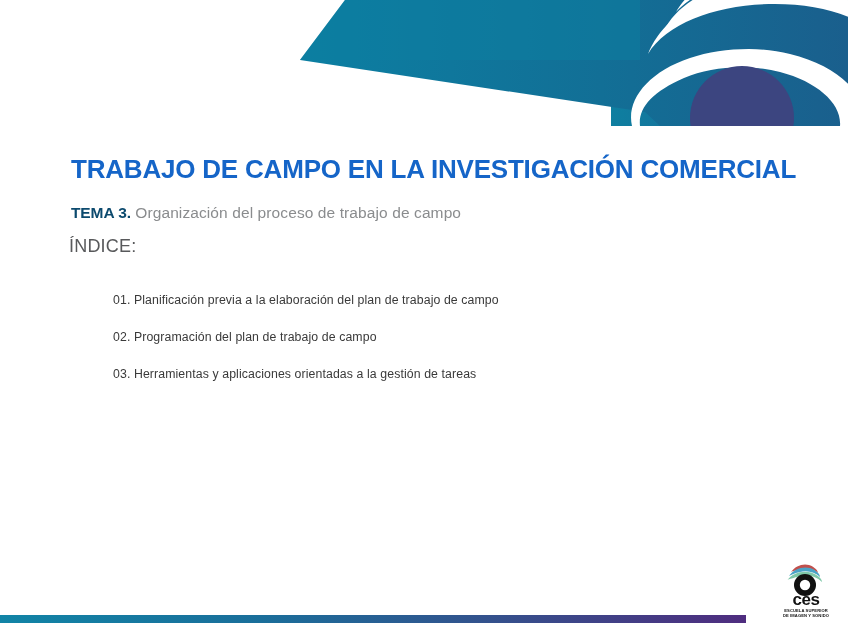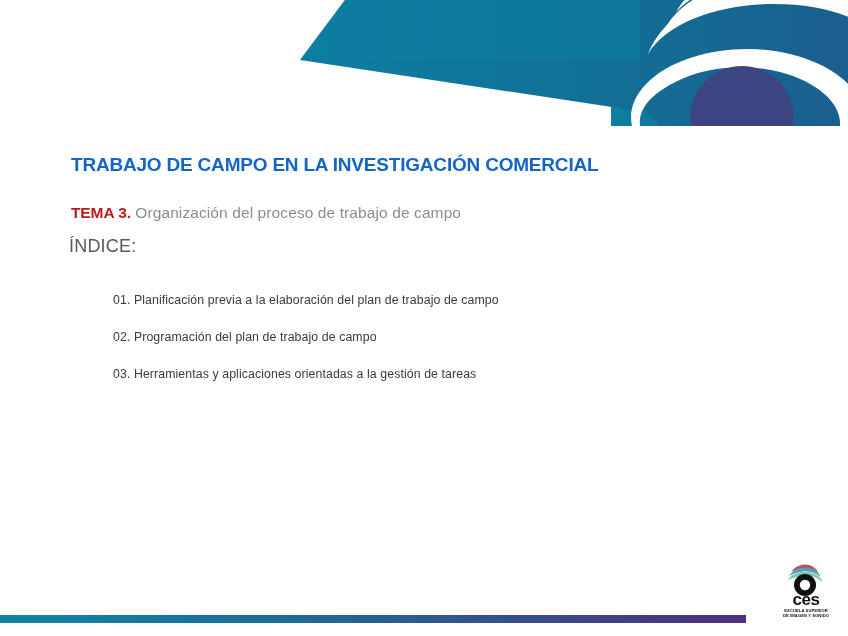--- a/index.html
+++ b/index.html
@@ -33,37 +33,37 @@
     position: absolute;
     top: 126px;
     left: 0;
     width: 848px;
   }
 
   .slide-title {
     position: absolute;
     left: 71px;
     top: 28px;
-    font-size: 19px;
+    font-size: 26px;
     font-weight: bold;
     color: #1565c8;
     letter-spacing: -0.2px;
     white-space: nowrap;
   }
 
   .subtitle-row {
     position: absolute;
     left: 71px;
     top: 78px;
     font-size: 15.5px;
     white-space: nowrap;
   }
   .subtitle-strong {
     font-weight: bold;
-    color: #b91c1c;
+    color: #0c4a6e;
     letter-spacing: -0.1px;
   }
   .subtitle-rest {
     font-weight: normal;
     color: #8a8c8e;
     letter-spacing: 0.1px;
     margin-top: 44px;
   }
 
   .index-heading {

